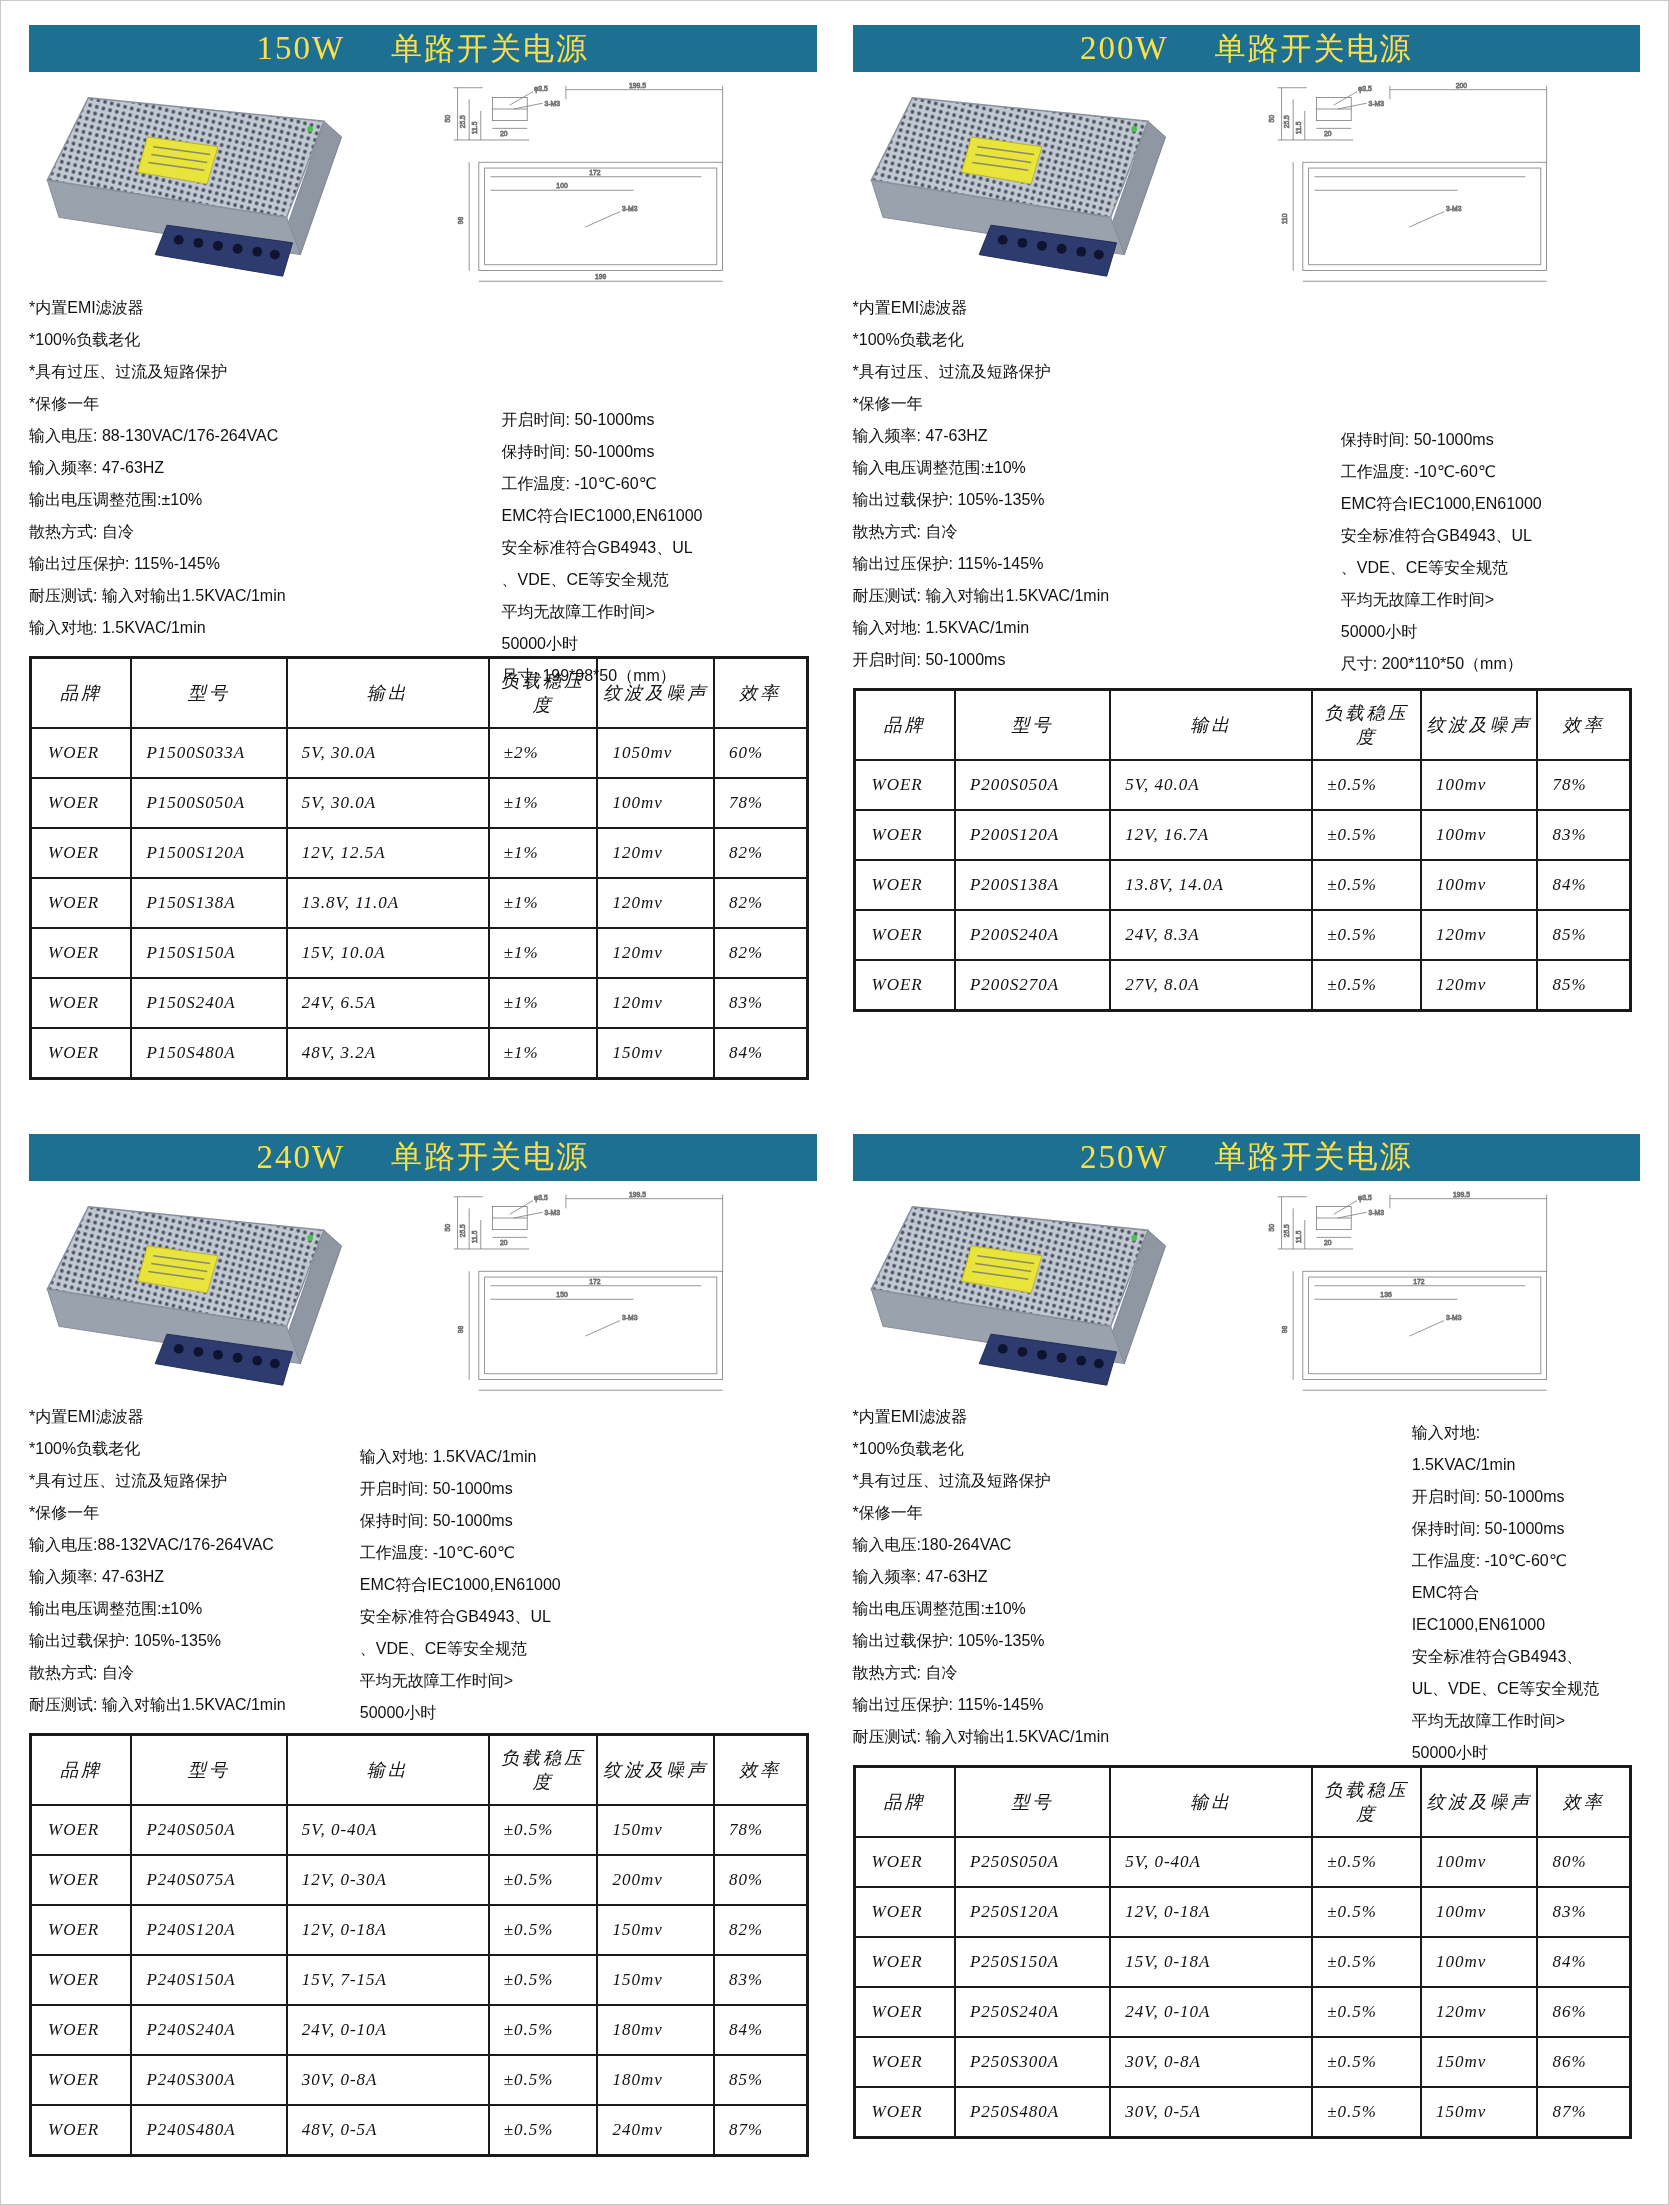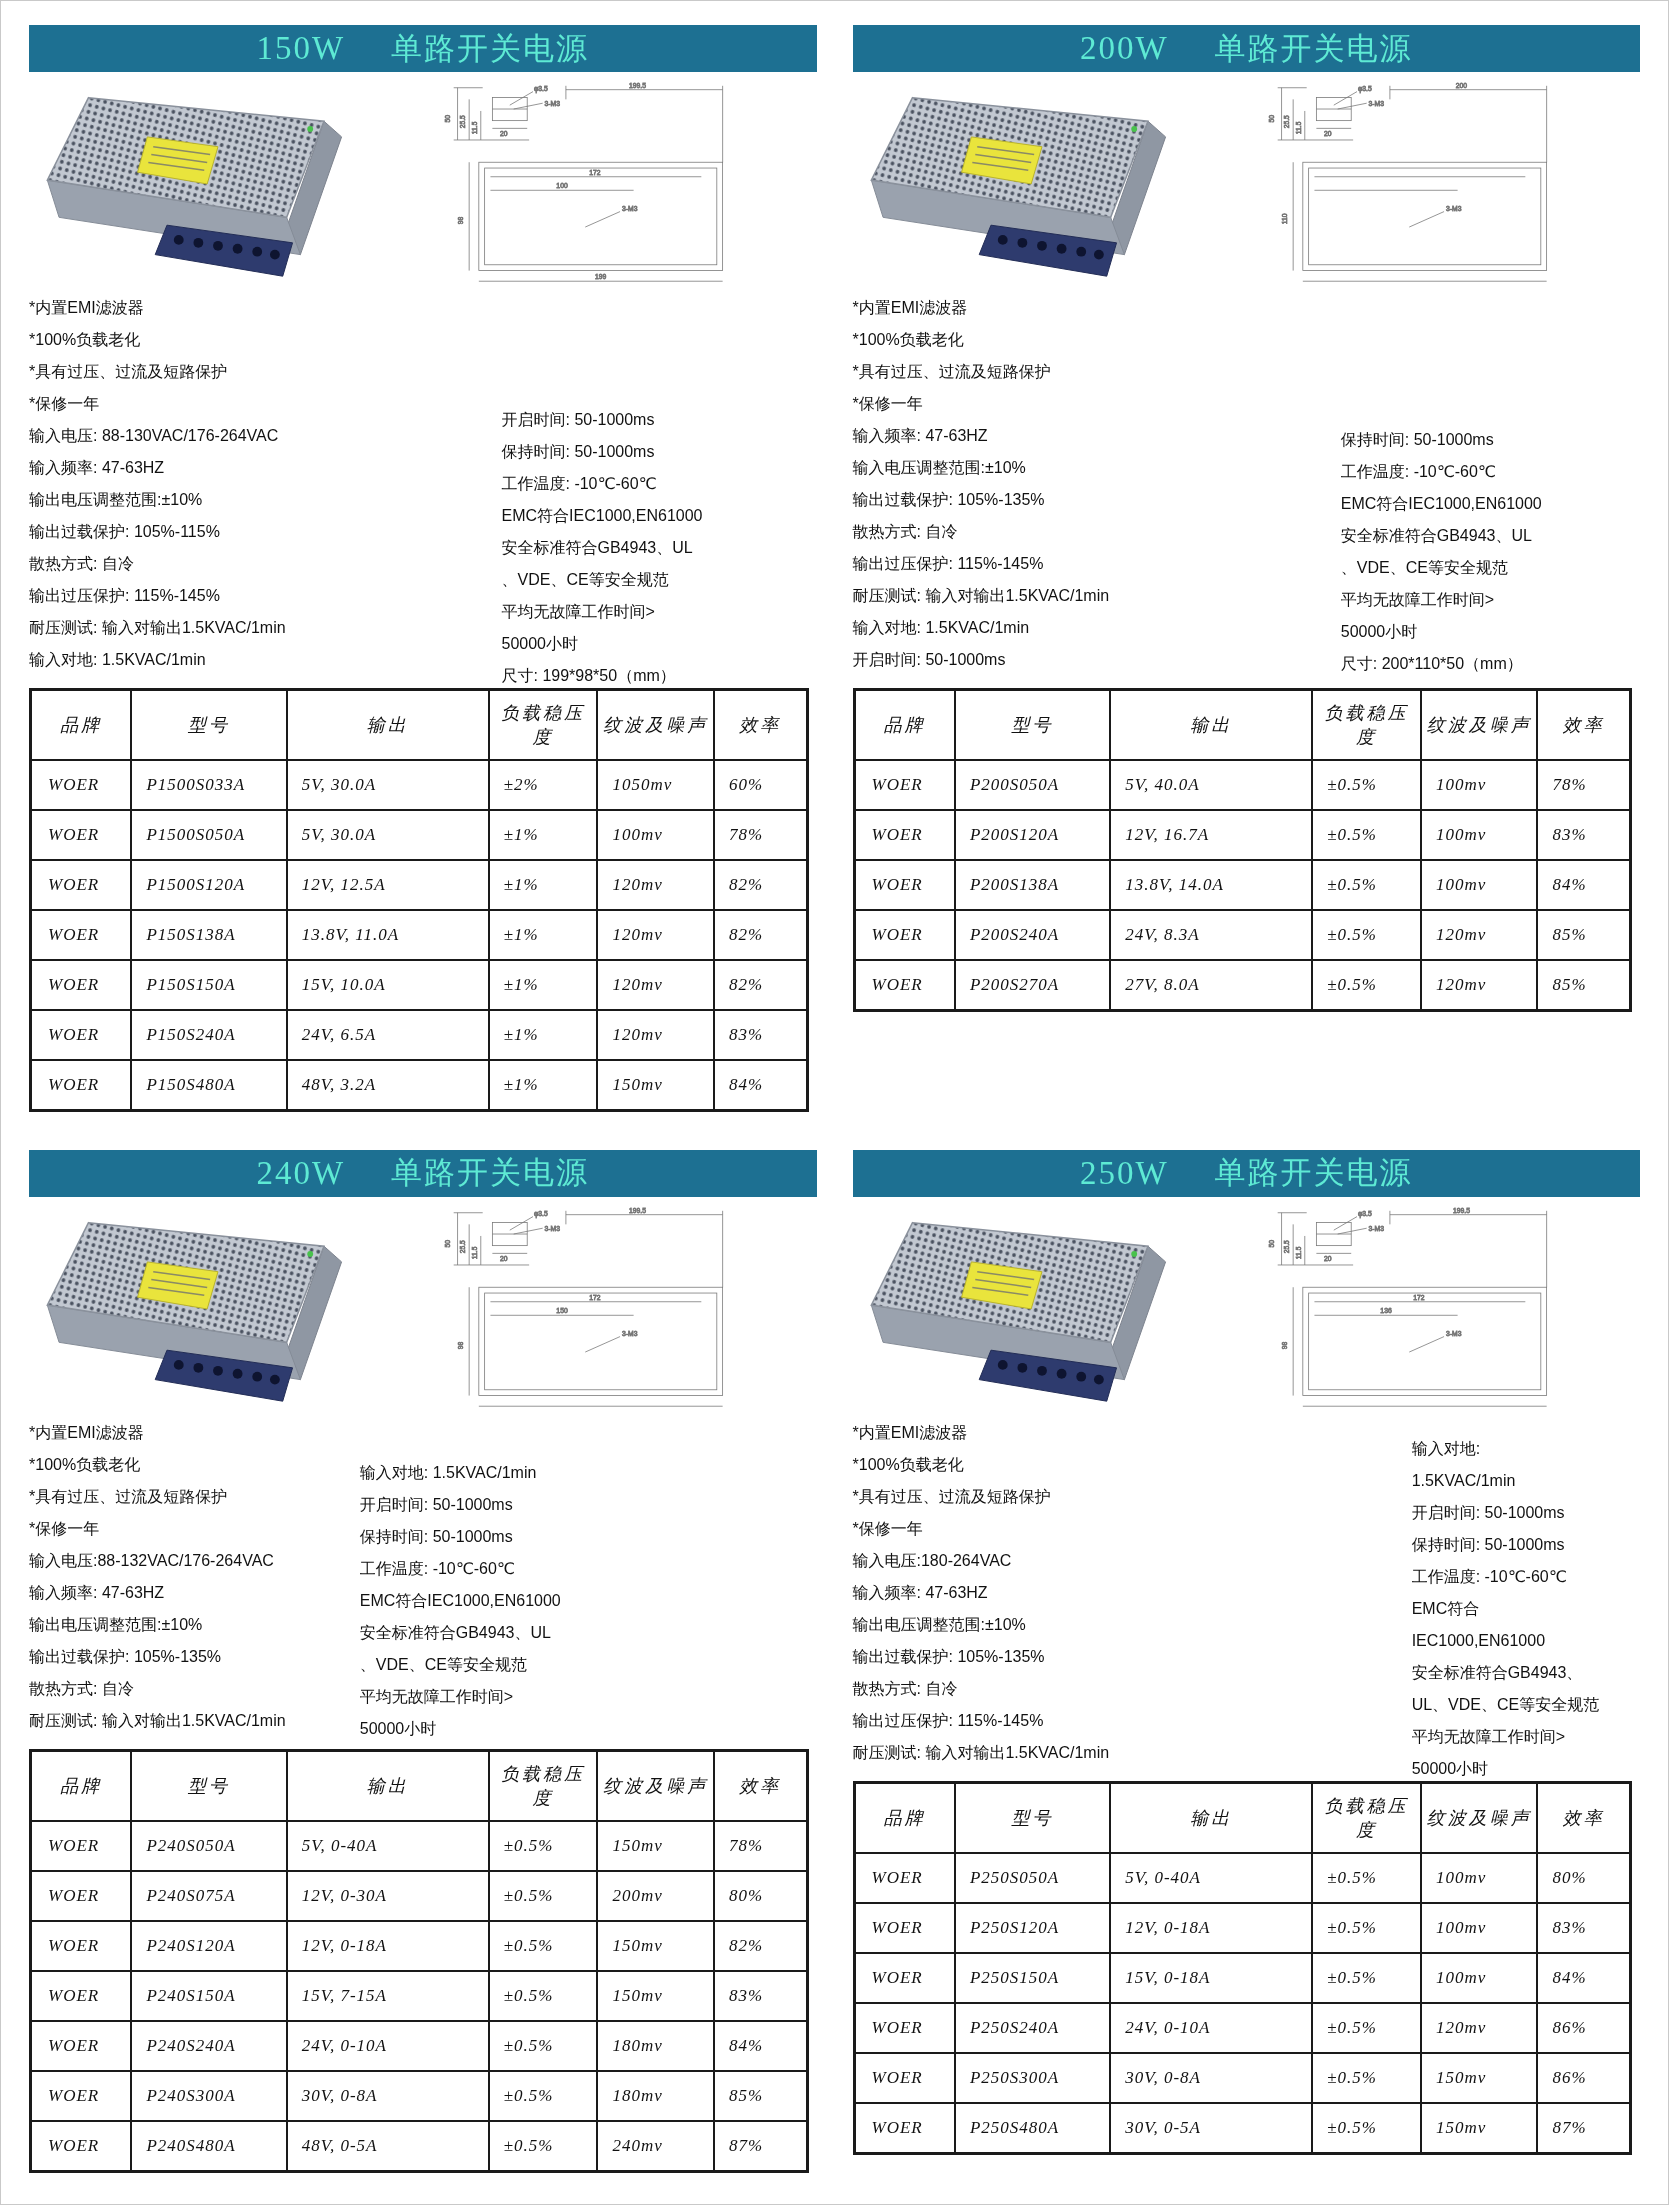--- a/index.html
+++ b/index.html
@@ -2,21 +2,21 @@
 <html><head>
 <meta charset="utf-8">
 <style>
   html,body{margin:0;padding:0;background:#e8e8e8;}
   body{font-family:"Liberation Sans","DejaVu Sans",sans-serif;color:#111;}
   .page{box-sizing:border-box;width:1669px;height:2205px;margin:0 auto;background:#ffffff;
         border:1px solid #c9c9c9;padding:24px 28px 10px 28px;
         display:grid;grid-template-columns:1fr 1fr;column-gap:36px;row-gap:16px;overflow:hidden;}
   .quad{display:flex;flex-direction:column;}
   .bar{height:47px;display:flex;align-items:center;justify-content:center;gap:46px;
-       color:#5eead4;font-size:31px;letter-spacing:2px;}
+       color:#fde047;font-size:31px;letter-spacing:2px;}
   .bar .power{font-family:"Liberation Serif","DejaVu Serif",serif;font-size:33px;}
   .media{display:flex;align-items:flex-start;height:208px;margin-top:8px;}
   .photo{width:325px;flex:none;}
   .drawing{flex:1;height:100%;}
   .specs{position:relative;font-size:16px;line-height:32px;margin-top:4px;}
   .specs .line{margin:0;white-space:nowrap;}
   .col.left{width:100%;}
   .col.right{position:absolute;top:0;}
   .q150 .col.right{left:60%;padding-top:112px;}
   .q200 .col.right{left:62%;padding-top:132px;}
@@ -110,21 +110,20 @@
         <div>
             <p class="line">*内置EMI滤波器</p>
             <p class="line">*100%负载老化</p>
             <p class="line">*具有过压、过流及短路保护</p>
             <p class="line">*保修一年</p>
           </div>
         <div>
             <p class="line">输入电压: 88-130VAC/176-264VAC</p>
             <p class="line">输入频率: 47-63HZ</p>
             <p class="line">输出电压调整范围:±10%</p>
-            <p class="line">输出过载保护: 105%-115%</p>
             <p class="line">散热方式: 自冷</p>
             <p class="line">输出过压保护: 115%-145%</p>
             <p class="line">耐压测试: 输入对输出1.5KVAC/1min</p>
             <p class="line">输入对地: 1.5KVAC/1min</p>
           </div>
       </div>
       <div class="col right">
           <p class="line">开启时间: 50-1000ms</p>
           <p class="line">保持时间: 50-1000ms</p>
           <p class="line">工作温度: -10℃-60℃</p>

